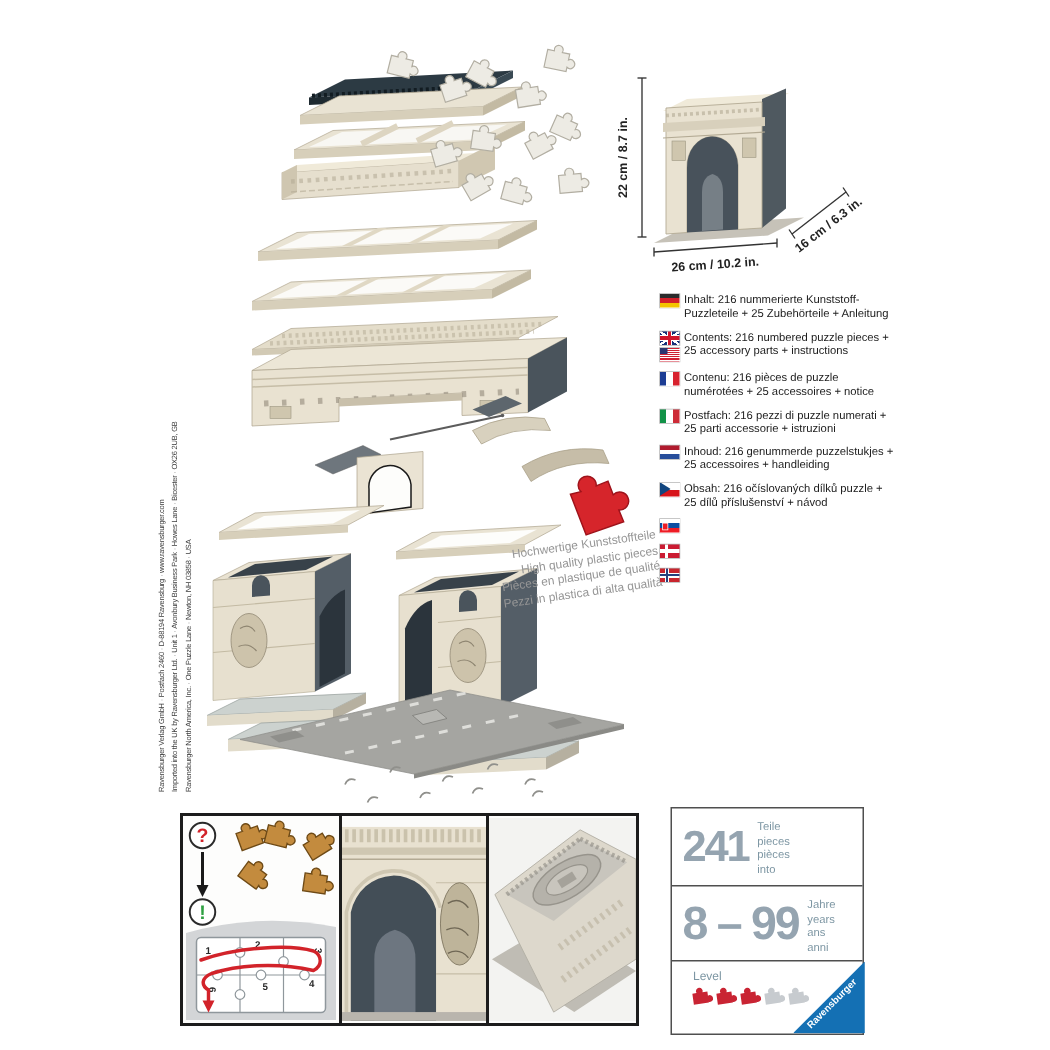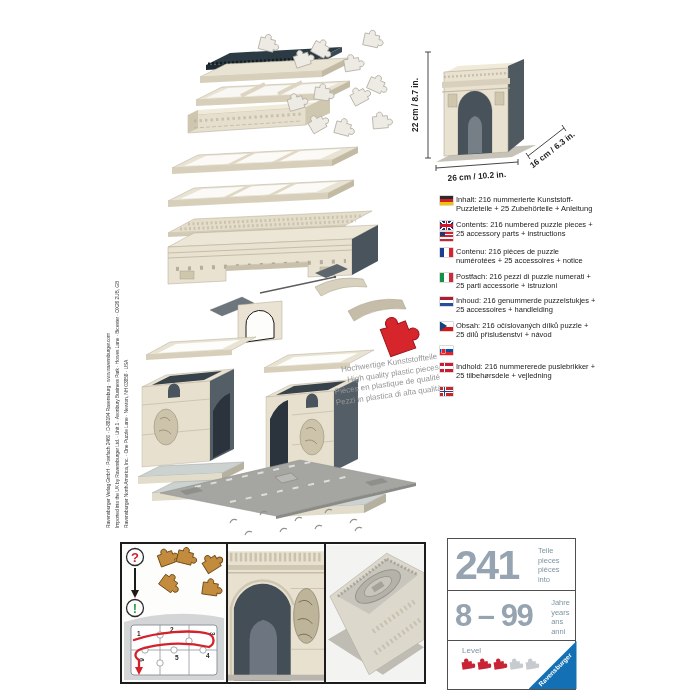--- a/index.html
+++ b/index.html
@@ -66,23 +66,23 @@
   .p1{width:108px}.p2{width:98px}.p3{width:100px}
   .bpanel svg{display:block;width:100%;height:100%}
 
   
   .infobox{position:absolute;left:447px;top:538px;width:127px;height:150px;
     border:1.5px solid #4f4f4f;box-sizing:content-box;background:#fff}
   .irow{box-sizing:border-box;display:flex;padding-left:7px;position:relative}
   .r1{height:52px;border-bottom:1.5px solid #4f4f4f}
   .r2{height:50px;border-bottom:1.5px solid #4f4f4f}
   .r3{height:46.5px;display:block}
-  .bignum{font-size:41px;font-weight:bold;color:#95a4b0;letter-spacing:-1.5px;line-height:52px;flex:none}
+  .bignum{font-size:29px;font-weight:bold;color:#95a4b0;letter-spacing:-1.5px;line-height:52px;flex:none}
   .r2 .bignum{font-size:31px;line-height:50px}
-  .lbls{margin-left:19px;padding-top:7px;font-size:7.5px;line-height:9.5px;color:#7d96a3}
+  .lbls{margin-left:6px;padding-top:7px;font-size:7.5px;line-height:9.5px;color:#7d96a3}
   .lbls span{display:block}
   .lvl-label{font-size:8px;color:#7d96a3;padding:5px 0 0 7px}
   .lvl-row{display:flex;gap:2px;padding-left:6px;margin-top:2px}
   .lvp{width:14px;height:13px;transform:rotate(-8deg)}
   .lvp.on path{fill:#c92433}
   .lvp.off path{fill:#c7cbcf}
   .tri{position:absolute;right:-1.5px;bottom:-1.5px;width:48px;height:48px;background:#1470b4;
     clip-path:polygon(100% 0,100% 100%,0 100%)}
   .tri span{position:absolute;left:-7px;top:25px;width:66px;text-align:center;
     transform:rotate(-45deg);color:#fff;font-size:6.5px;font-weight:bold}
@@ -339,21 +339,20 @@
     </div>
     <div class="citem">
       <div class="cflags">
           <i class="flag f-sk"></i>
         </div>
     </div>
     <div class="citem">
       <div class="cflags">
           <i class="flag f-dk"></i>
         </div>
-      <div class="ctext"><b>Indhold:</b> <span>216 nummererede puslebrikker + 25 tilbehørsdele + vejledning</span></div>
     </div>
     <div class="citem">
       <div class="cflags">
           <i class="flag f-no"></i>
         </div>
     </div>
   </div>
 
   <div class="strip">
     <div class="bpanel p1">

